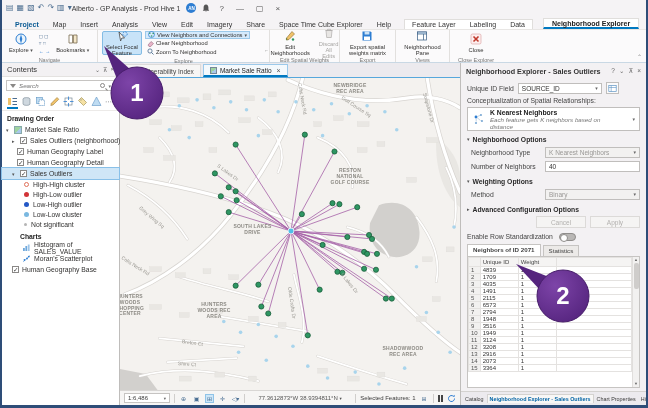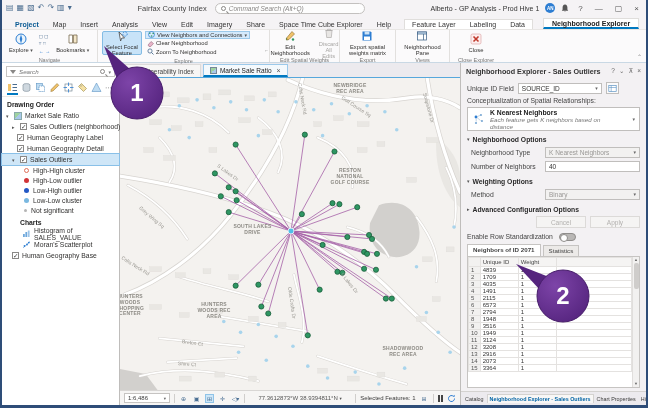--- a/index.html
+++ b/index.html
@@ -154,27 +154,20 @@
   <div class="titlebar">
     <div class="qat">
       <span>▤</span>
       <span>▦</span>
       <span>▧</span>
       <span>↶</span>
       <span>↷</span>
       <span>▥</span>
       <span>▾</span>
     </div>
-    <div class="tb-center">
-      <span class="proj-title">Fairfax County Index</span>
-      <div class="cmdsearch">
-        <span class="mag"></span>
-        <span>Command Search (Alt+Q)</span>
-      </div>
-    </div>
     <div class="tb-right">
       <span class="account">Alberto - GP Analysis - Prod Hive 1</span>
       <span class="avatar">AN</span>
       <svg width="8" height="9" viewBox="0 0 8 9">
           <path d="M4 0.5 C2.3 0.5 1.6 2 1.6 3.6 L1.6 5.5 L0.8 6.8 L7.2 6.8 L6.4 5.5 L6.4 3.6 C6.4 2 5.7 0.5 4 0.5 Z M3.2 7.4 a0.9 0.9 0 0 0 1.6 0 Z" fill="#555"></path>
         </svg>
       <span class="winbtn">?</span>
       <span class="winbtn">—</span>
       <span class="winbtn">▢</span>
       <span class="winbtn">×</span>
@@ -357,20 +350,28 @@
       <div class="rgroup-label">Close Explorer</div>
     </div>
 
     <div style="flex:1;"></div>
     <span style="align-self:flex-end; font-size:6px; color:#888; padding:0 4px 2px 0;">⌃</span>
   </div>
 
   <div class="main">
 
     <div class="contents">
+      <div class="c-head">
+        <span class="c-title">Contents</span>
+        <span class="c-hicons">
+          <span>⌄</span>
+          <span>⊼</span>
+          <span>×</span>
+        </span>
+      </div>
       <div class="c-search">
         <span class="funnel"></span>
         <input placeholder="Search" style="">
         <span class="mag"></span>
         <span style="font-size:5px;color:#777;">▾</span>
       </div>
       <div class="c-toolbar">
         <span class="cti active">
             <svg viewBox="0 0 11 11">
               <path d="M1 2 h3 v7 h-3 Z" fill="#f0c26a"></path>

